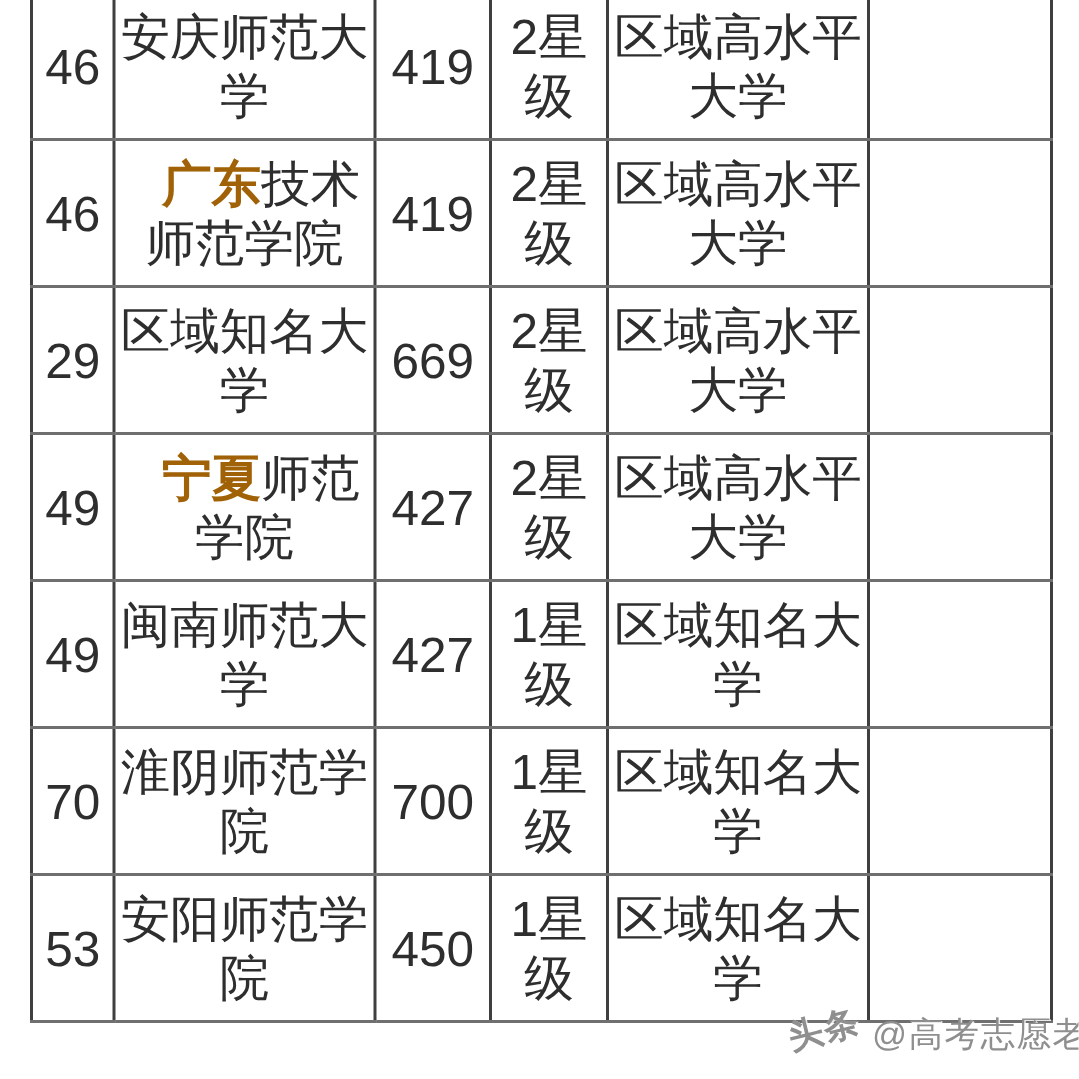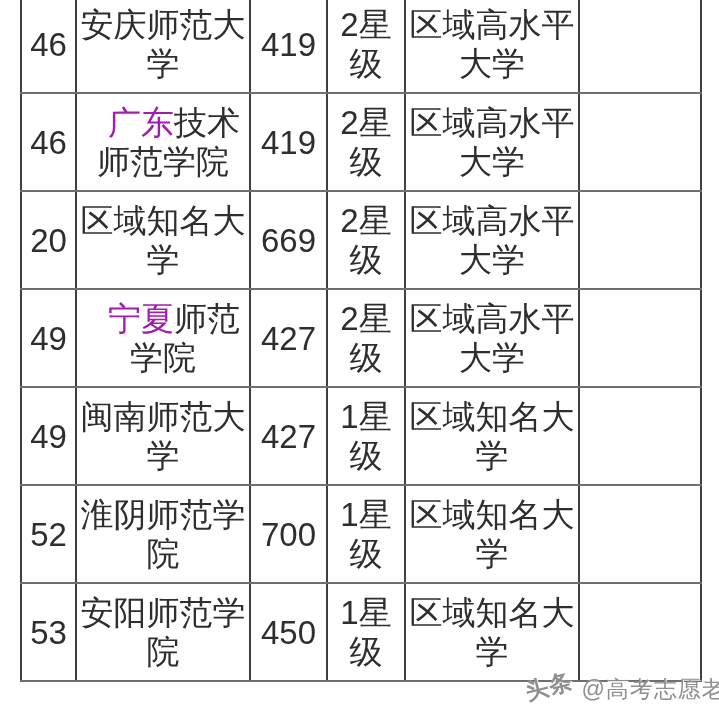--- a/index.html
+++ b/index.html
@@ -37,22 +37,22 @@
     color: #2e2e2e;
     overflow: hidden;
   }
   .col-rank     { width: 55px;  }
   .col-name     { width: 174px; }
   .col-score    { width: 77px;  }
   .col-star     { width: 78px;  }
   .col-category { width: 174px; }
   .col-empty    { width: 122px; }
   .hl {
-    color: #a21caf;
-    font-weight: normal;
+    color: #a16207;
+    font-weight: bold;
     margin-left: 22px;
   }
   .watermark {
     position: absolute;
     top: 674px;
     left: 526px;
     z-index: 5;
     color: #8f8f8f;
     font-size: 23px;
     letter-spacing: 1px;
@@ -88,21 +88,21 @@
       </tr>
       <tr>
         <td>46</td>
         <td><span class="hl">广东</span>技术师范学院</td>
         <td>419</td>
         <td>2星级</td>
         <td>区域高水平大学</td>
         <td></td>
       </tr>
       <tr>
-        <td>20</td>
+        <td>29</td>
         <td>区域知名大学</td>
         <td>669</td>
         <td>2星级</td>
         <td>区域高水平大学</td>
         <td></td>
       </tr>
       <tr>
         <td>49</td>
         <td><span class="hl">宁夏</span>师范学院</td>
         <td>427</td>
@@ -112,21 +112,21 @@
       </tr>
       <tr>
         <td>49</td>
         <td>闽南师范大学</td>
         <td>427</td>
         <td>1星级</td>
         <td>区域知名大学</td>
         <td></td>
       </tr>
       <tr>
-        <td>52</td>
+        <td>70</td>
         <td>淮阴师范学院</td>
         <td>700</td>
         <td>1星级</td>
         <td>区域知名大学</td>
         <td></td>
       </tr>
       <tr>
         <td>53</td>
         <td>安阳师范学院</td>
         <td>450</td>

